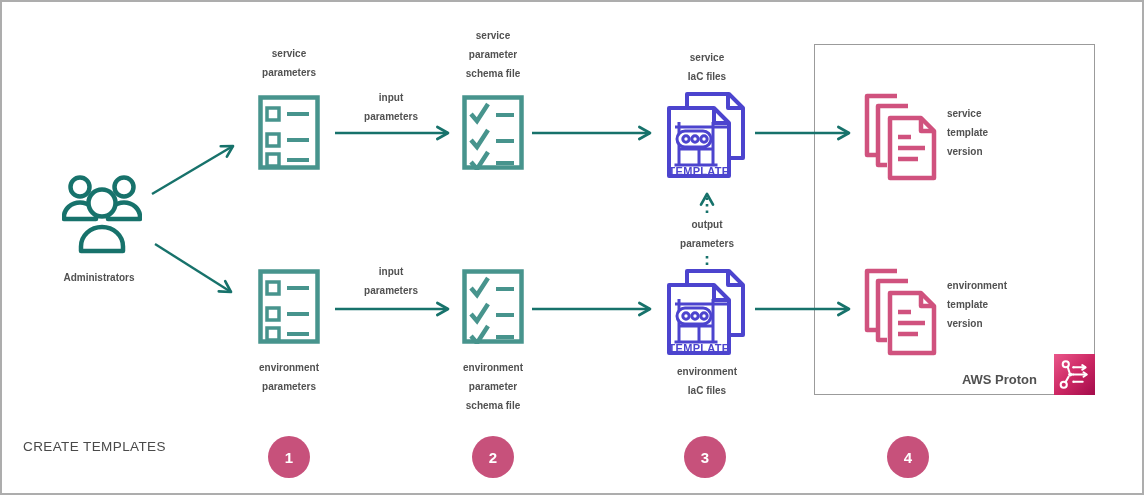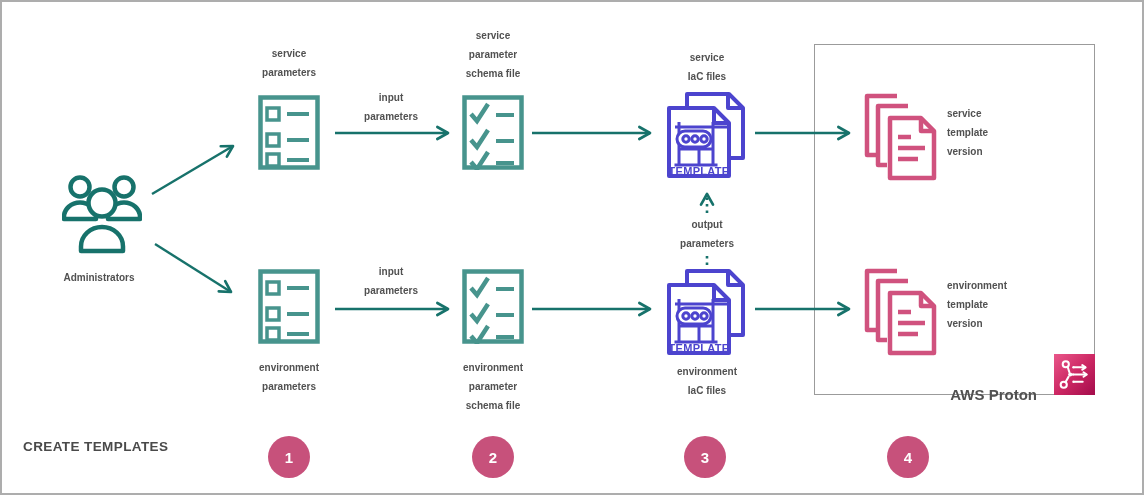--- a/index.html
+++ b/index.html
@@ -17,24 +17,24 @@
   .lbl.masked { background:#fff; padding:0 4px; }
   .node { position:absolute; }
   .proton-box {
     position:absolute; left:812px; top:42px; width:281px; height:351px;
     border:1px solid #9B9B9B; box-sizing:border-box;
   }
   .proton-icon {
     position:absolute; left:1052px; top:352px; width:41px; height:41px;
     background:linear-gradient(135deg,#E9578A 0%,#CC2763 52%,#A30C4B 100%);
   }
-  .proton-label { position:absolute; left:875px; top:383px; width:160px;
-    font-size:15px; line-height:19px; }
+  .proton-label { position:absolute; left:875px; top:368px; width:160px;
+    font-size:13px; line-height:19px; }
   .footer-title {
-    position:absolute; left:21px; top:437px; font-weight:700; font-size:13.5px;
+    position:absolute; left:21px; top:437px; font-weight:400; font-size:13.5px;
     letter-spacing:0.4px; color:#4A4A4A;
   }
   .step {
     position:absolute; width:42px; height:42px; border-radius:50%;
     background:#C7517B; color:#fff; font-weight:700; font-size:15px;
     display:flex; align-items:center; justify-content:center;
   }
   .overlay { position:absolute; left:0; top:0; }
   svg { display:block; }
 </style>

